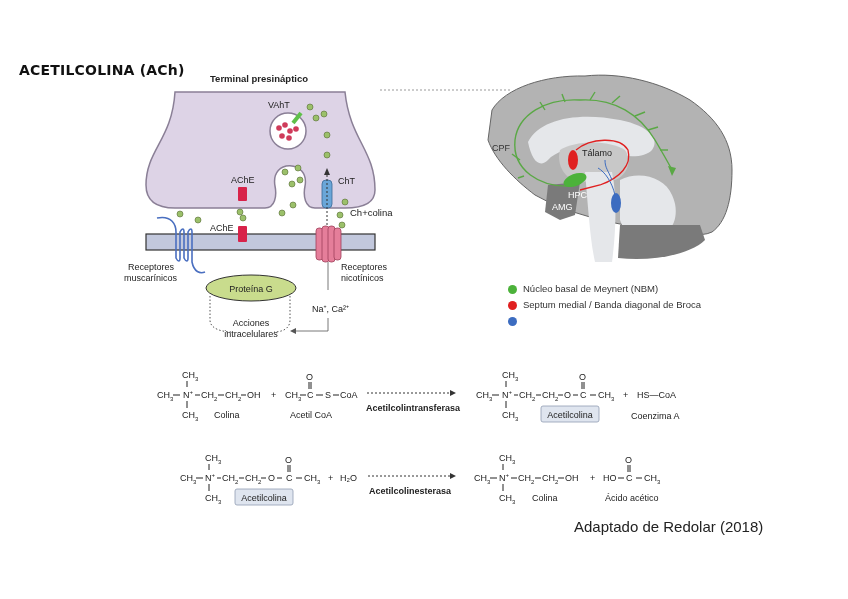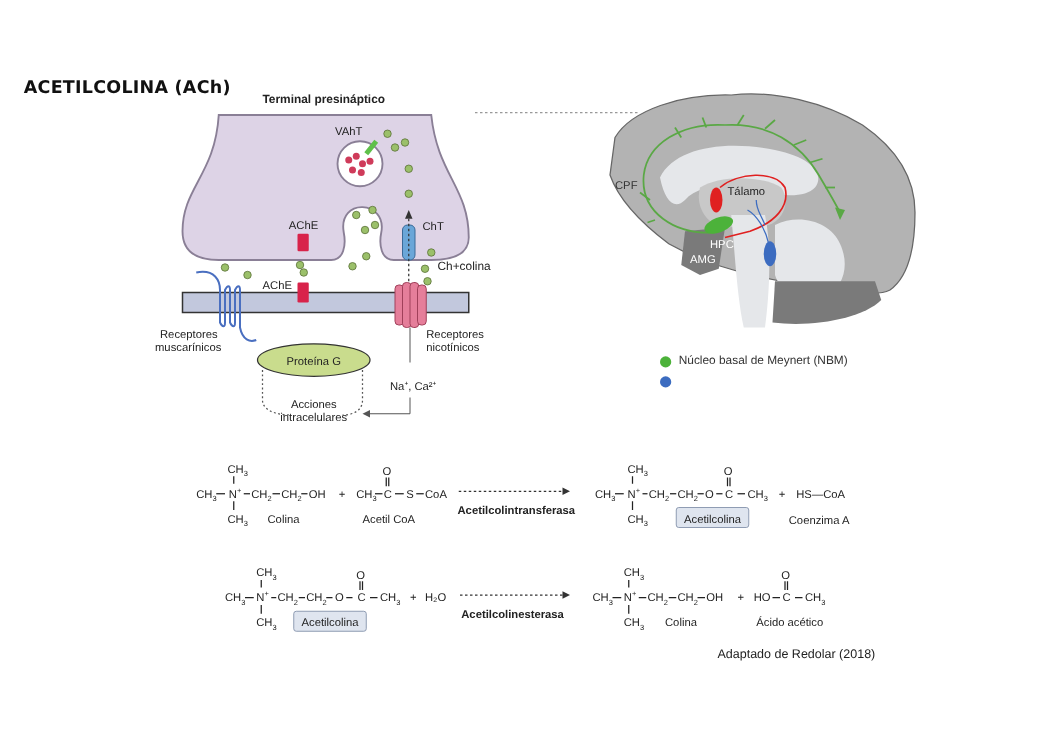--- a/index.html
+++ b/index.html
@@ -1,23 +1,23 @@
 <!DOCTYPE html>
 <html><head>
 <meta charset="utf-8">
 <style>
   html, body { margin:0; padding:0; background:#ffffff; }
   body { width:848px; height:599px; position:relative; overflow:hidden; font-family:"Liberation Sans", sans-serif; color:#222; }
   .abs { position:absolute; }
   .title { left:6px; top:62px; font-size:14px; font-weight:bold; letter-spacing:0.2px; font-family:"DejaVu Sans", sans-serif; color:#111;margin-left:13px; }
   svg text { font-family:"Liberation Sans", sans-serif; }
-  .legend { left:528px; top:281px; font-size:9.5px; line-height:16px; color:#333; }
+  .legend { left:508px; top:281px; font-size:9.5px; line-height:16px; color:#333; }
   .legend-item { display:flex; align-items:center; height:16px; }
   .dot { width:9px; height:9px; border-radius:50%; display:inline-block; margin-right:6px; }
-  .credit { left:574px; top:518px; font-size:10px; color:#222; }
+  .credit { left:574px; top:518px; font-size:15px; color:#222; }
 </style>
 </head>
 <body>
 
 <div class="abs title">ACETILCOLINA (ACh)</div>
 
 <svg class="abs" style="left:0;top:0" width="848" height="599">
 
   <path d="M175,92 L345,92 C350,140 375,150 375,190 C375,205 360,208 345,208 L315,208 C305,208 303,196 305,186 C310,160 270,158 275,186 C277,196 275,208 265,208 L175,208 C155,208 146,200 146,185 C146,150 172,140 175,92 Z" fill="#ddd3e6" stroke="#8a7f96" stroke-width="1.5"></path>
   <text x="210" y="82" font-size="9.5" font-weight="bold" fill="#222">Terminal presináptico</text>
@@ -128,20 +128,24 @@
   <text x="492" y="151" font-size="9" fill="#333">CPF</text>
   <text x="582" y="156" font-size="9" fill="#222">Tálamo</text>
   <text x="568" y="198" font-size="9" fill="#ffffff">HPC</text>
   <text x="552" y="210" font-size="9" fill="#ffffff">AMG</text>
 </svg>
 
 <div class="abs legend">
   <div class="legend-item">
     <span class="dot" style="background:#4cb23a"></span>
     <span>Núcleo basal de Meynert (NBM)</span>
+  </div>
+  <div class="legend-item">
+    <span class="dot" style="background:#e02020"></span>
+    <span>Septum medial / Banda diagonal de Broca</span>
   </div>
   <div class="legend-item">
     <span class="dot" style="background:#3c6cc0"></span>
   </div>
 </div>
 
 <svg class="abs" style="left:0;top:0" width="848" height="599" font-size="9">
 
   <g fill="#222">
     <text x="182" y="378">CH<tspan font-size="6" dy="3">3</tspan></text>

